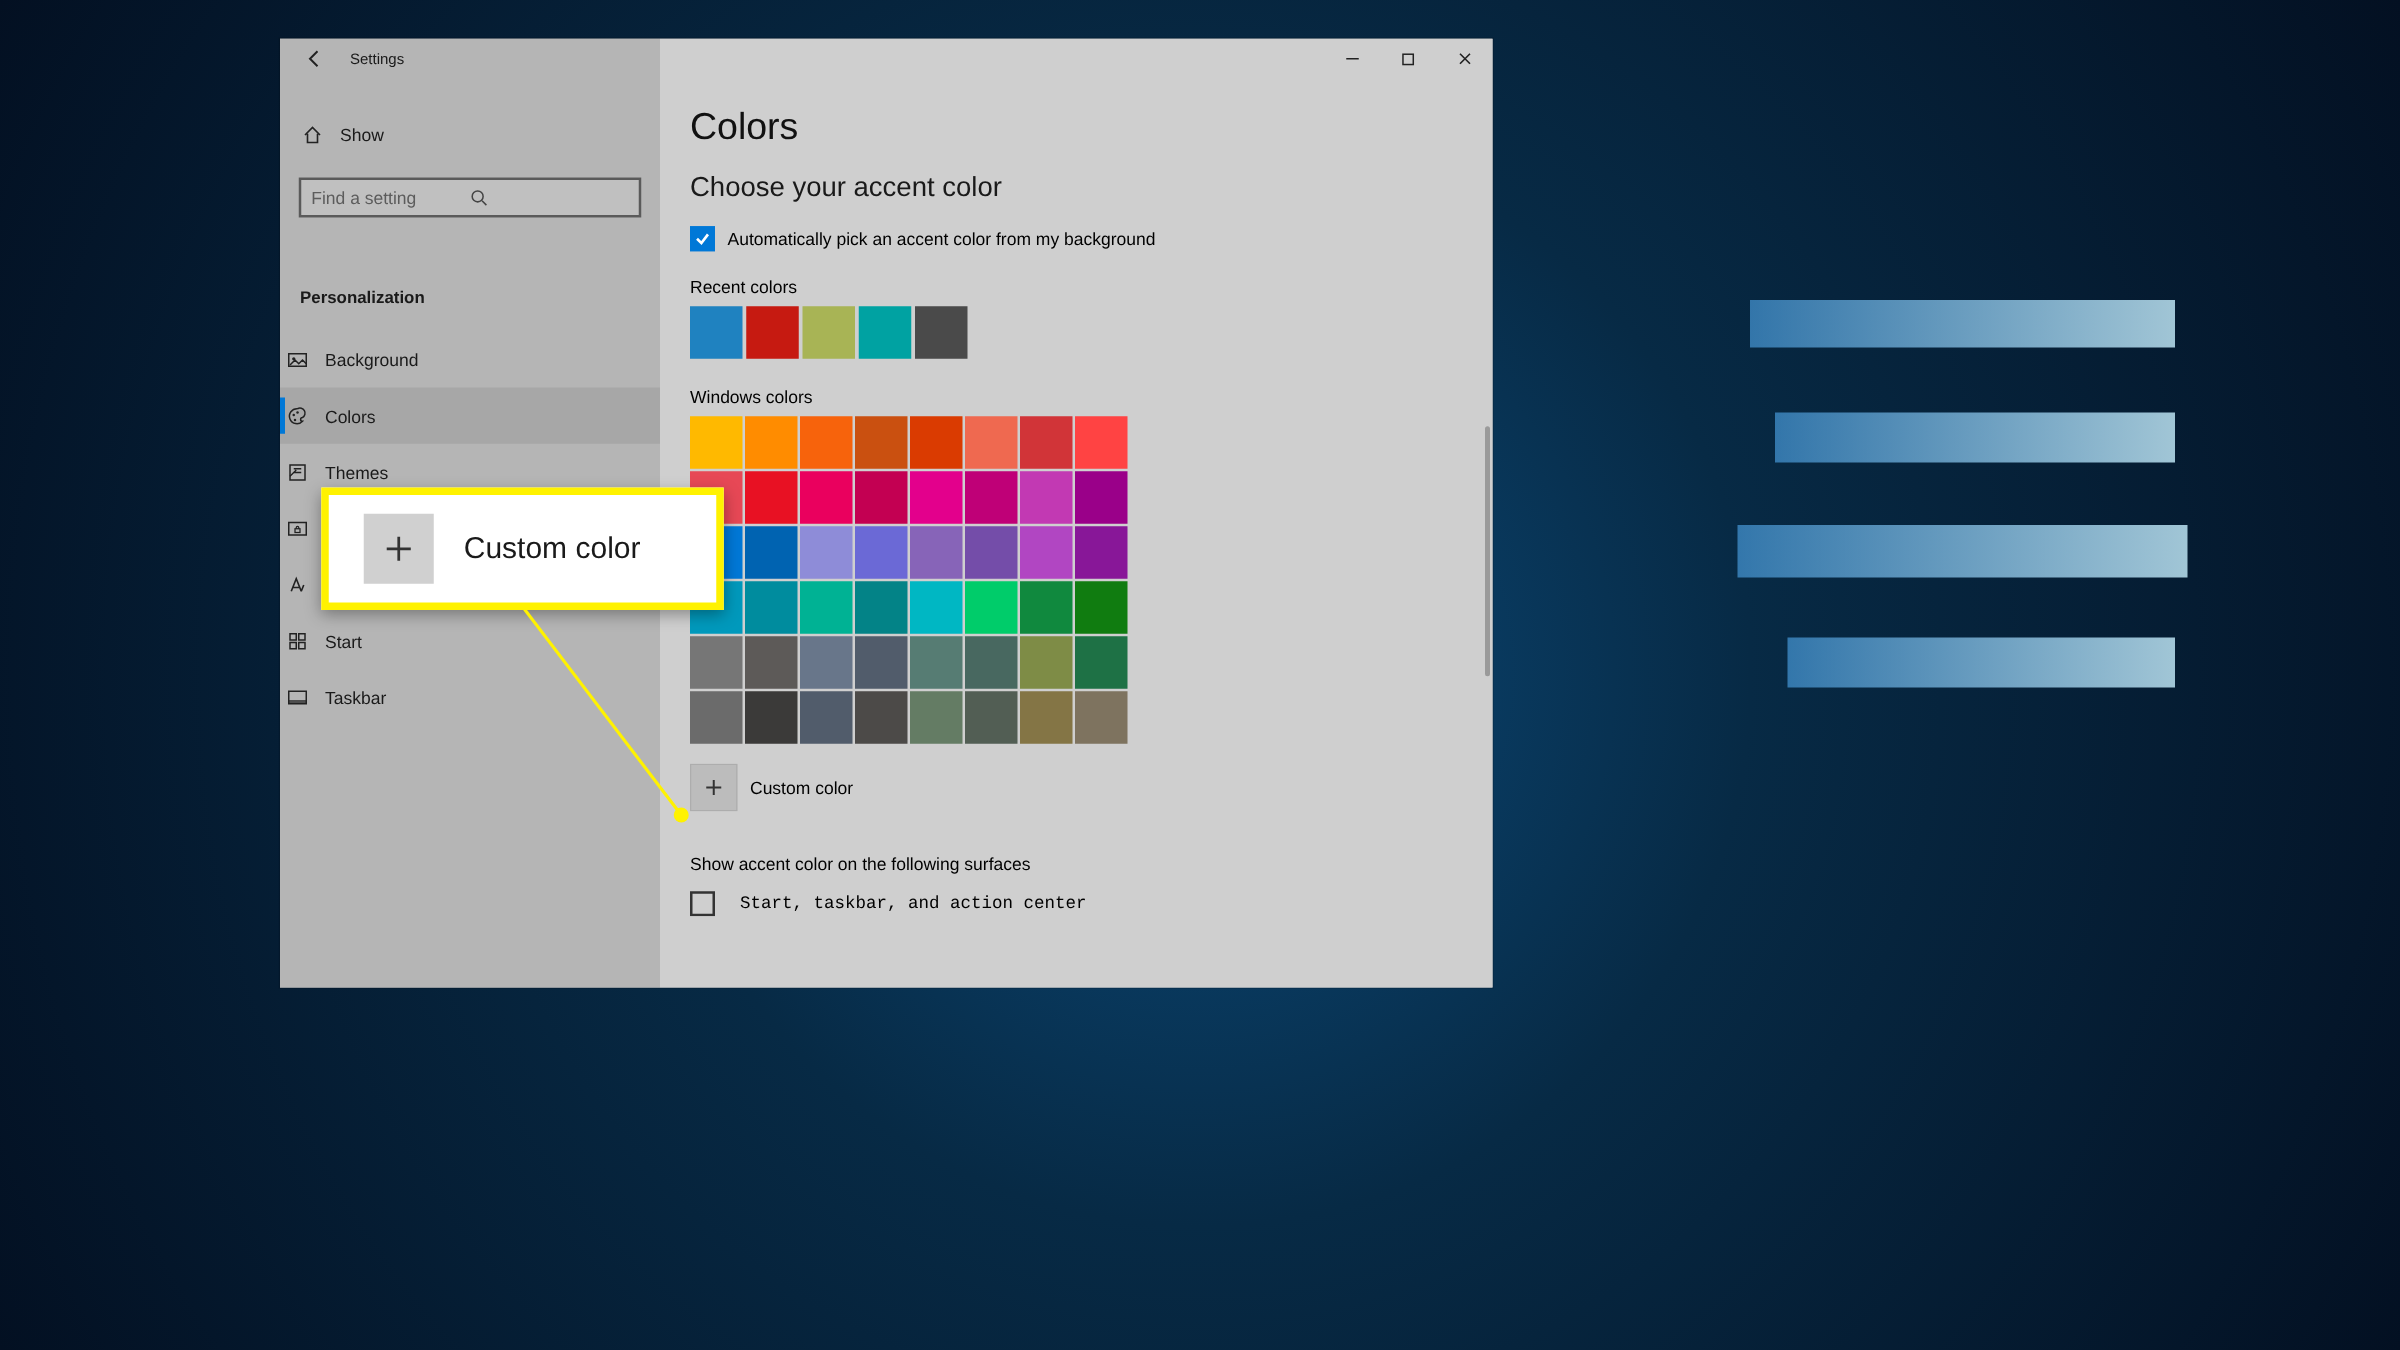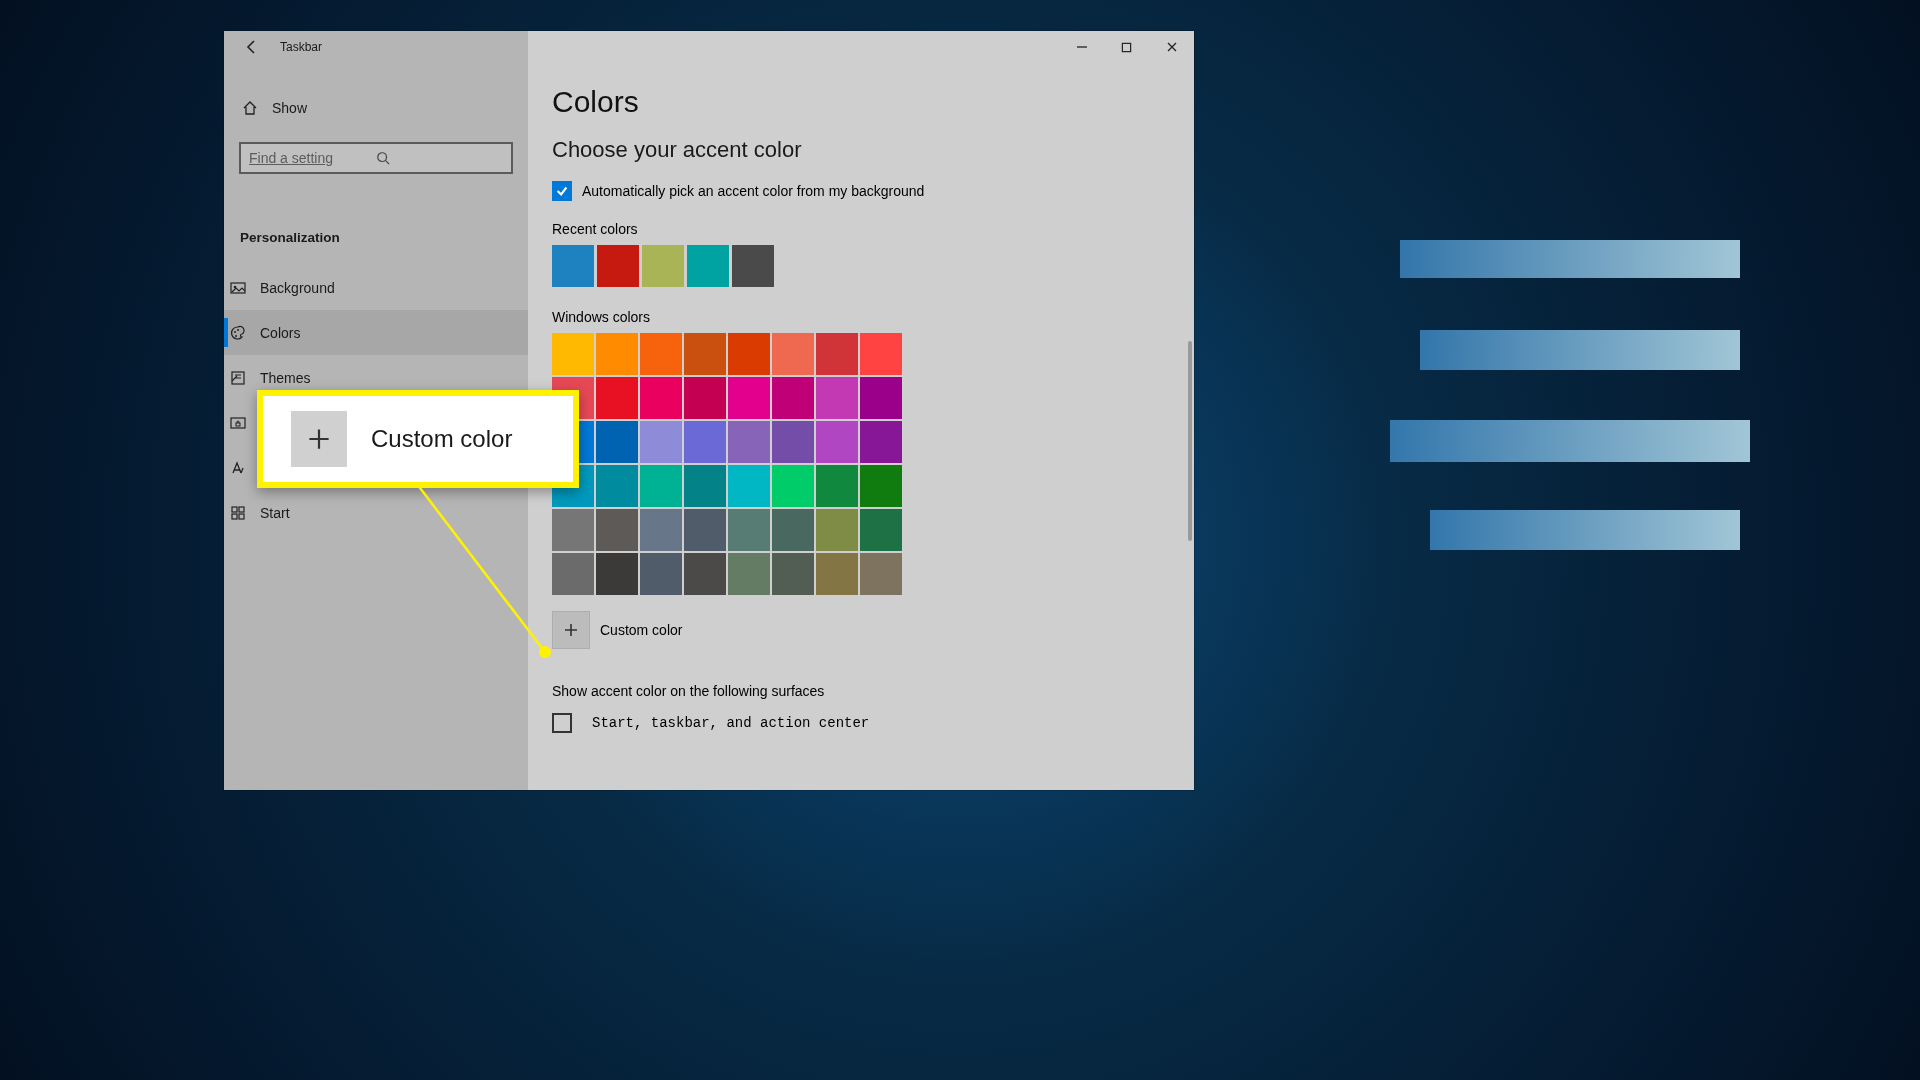--- a/index.html
+++ b/index.html
@@ -29,21 +29,21 @@
   .titlebar-left { height:32px; display:flex; align-items:center; padding-left:10px; }
   .back-btn { width:36px; height:32px; display:flex; align-items:center; justify-content:center; cursor:pointer; }
   .app-title { font-size:12px; margin-left:10px; }
   .home-row { display:flex; align-items:center; height:45px; padding-left:16px; margin-top:22px; font-size:14px; cursor:pointer; }
   .home-row .icon, .nav-item .icon { width:20px; display:flex; justify-content:center; margin-right:12px; }
   .search-wrap { margin:12px 15px 0 15px; }
   .search {
     width:100%; height:32px; background:#c0c0c0; border:2px solid #5a5a5a;
     display:flex; align-items:center; padding:0 8px; font-size:14px; color:#5c5c5c;
   }
-  .search span { flex:1;text-decoration:underline; }
+  .search span { flex:1; }
   .section-label { font-weight:600; font-size:13.5px; padding:20px 16px 10px 16px;margin-top:36px; }
   .nav-list { margin-top:10px; }
   .nav-item {
     display:flex; align-items:center; height:45px; padding-left:4px;
     font-size:14px; cursor:pointer; position:relative;
   }
   .nav-item.active { background:#a7a7a7; }
   .nav-item.active::before {
     content:""; position:absolute; left:0; top:8px; bottom:8px; width:4px; background:#0078d7;
   }
@@ -109,21 +109,21 @@
 <div class="window">
 
   <div class="sidebar">
     <div class="titlebar-left">
       <div class="back-btn">
         <svg width="16" height="16" viewBox="0 0 16 16">
             <path d="M10 2 L4 8 L10 14" stroke="#222" stroke-width="1.6" fill="none"></path>
           </svg>
 
       </div>
-      <div class="app-title">Taskbar</div>
+      <div class="app-title">Settings</div>
     </div>
 
     <div class="home-row">
       <span class="icon">
         <svg width="16" height="16" viewBox="0 0 16 16">
             <path d="M2 8 L8 2 L14 8 M4 7 V14 H12 V7" stroke="#222" stroke-width="1.3" fill="none"></path>
           </svg>
       </span>
       <span>Show</span>
     </div>
@@ -194,20 +194,29 @@
         <div class="nav-item">
           <span class="icon">
             <svg width="16" height="16" viewBox="0 0 16 16">
               <rect x="2" y="2" width="5" height="5" fill="none" stroke="#222" stroke-width="1.2"></rect>
               <rect x="9" y="2" width="5" height="5" fill="none" stroke="#222" stroke-width="1.2"></rect>
               <rect x="2" y="9" width="5" height="5" fill="none" stroke="#222" stroke-width="1.2"></rect>
               <rect x="9" y="9" width="5" height="5" fill="none" stroke="#222" stroke-width="1.2"></rect>
             </svg>
           </span>
           <span>Start</span>
+        </div>
+        <div class="nav-item">
+          <span class="icon">
+            <svg width="16" height="16" viewBox="0 0 16 16">
+              <rect x="1" y="3" width="14" height="10" stroke="#222" stroke-width="1.2" fill="none"></rect>
+              <rect x="1" y="10" width="14" height="3" fill="#222" opacity="0.7"></rect>
+            </svg>
+          </span>
+          <span>Taskbar</span>
         </div>
       </div>
   </div>
 
   <div class="main">
     <div class="titlebar-right">
       <div class="win-btn">
         <svg width="12" height="12" viewBox="0 0 12 12">
             <path d="M1 6 H11" stroke="#222" stroke-width="1.3"></path>
           </svg>

